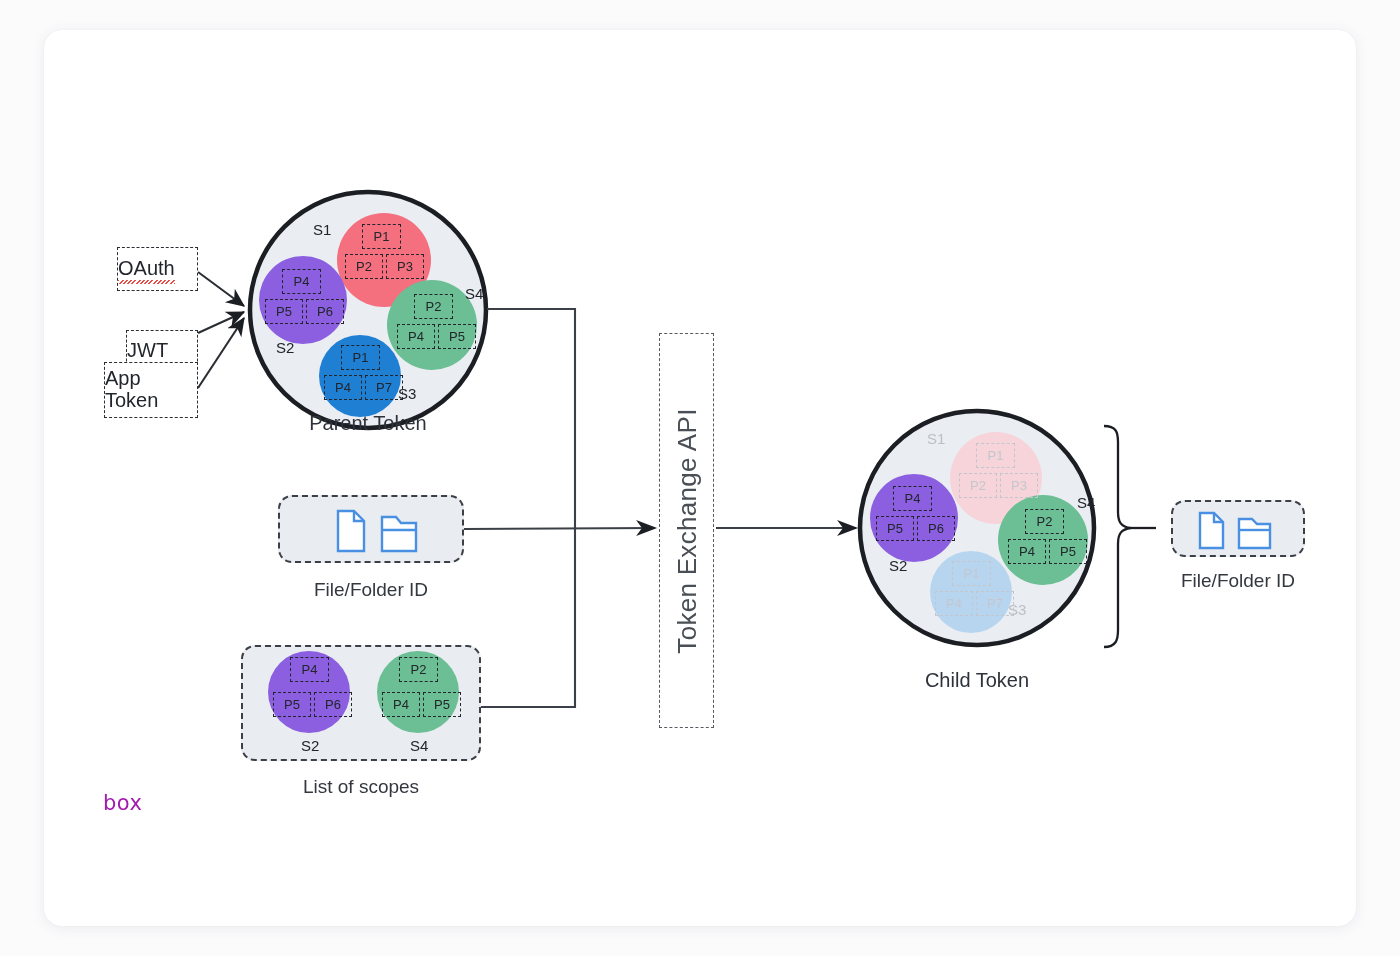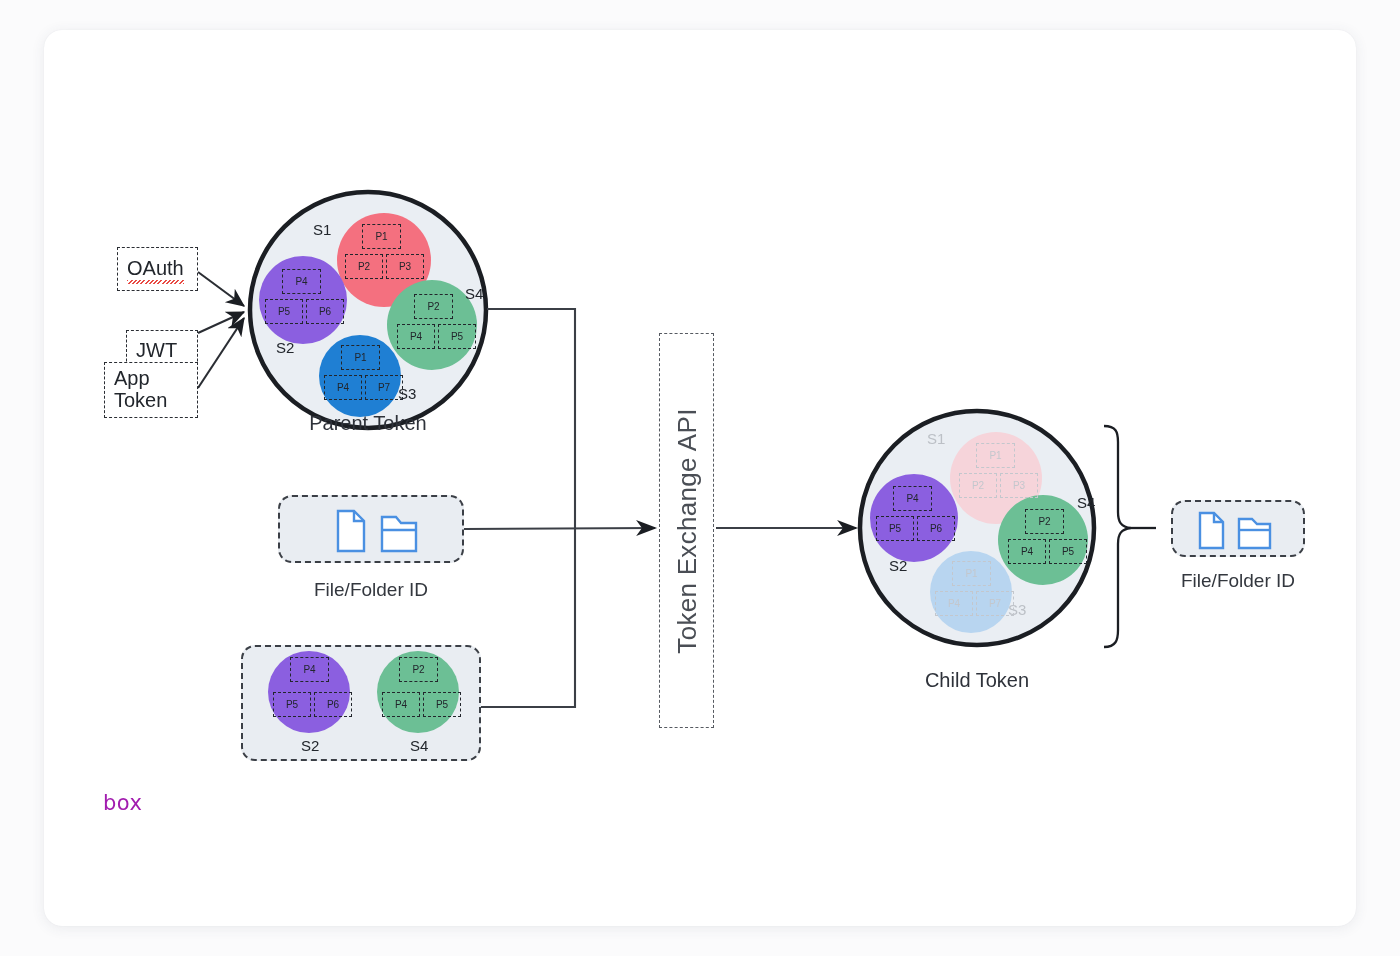--- a/index.html
+++ b/index.html
@@ -35,21 +35,20 @@
     overflow: visible;
   }
   
   .tokenbox {
     position: absolute;
     border: 1.6px dashed #2a2d33;
     background: #ffffff;
     display: flex;
     align-items: center;
     justify-content: flex-start;
-    padding-left: 9px;
     box-sizing: border-box;
     font-size: 20px;
     color: #22262c;
     line-height: 1.08;
   }
   .spellerr {
     display: inline-block;
     position: relative;
   }
   .spellerr::after {
@@ -108,21 +107,21 @@
     color: #22262c;
   }
   .scope-label.muted { color: #bcc0c6; }
   .perm {
     position: absolute;
     border: 1.7px dashed #22262c;
     box-sizing: border-box;
     display: flex;
     align-items: center;
     justify-content: center;
-    font-size: 10px;
+    font-size: 13px;
     color: #22262c;
     background: transparent;
   }
   .perm.muted { border-color: #c3c7cd; color: #c3c7cd; }
   .tokencircle-cap {
     position: absolute;
     font-size: 20px;
     color: #2e323a;
     text-align: center;
   }
@@ -250,20 +249,21 @@
   <div class="perm" style="left:290px; top:657px; width:39px; height:25px;">P4</div>
   <div class="perm" style="left:273px; top:692px; width:38px; height:25px;">P5</div>
   <div class="perm" style="left:314px; top:692px; width:38px; height:25px;">P6</div>
   <div class="scope-label" style="left:301px; top:737px;">S2</div>
 
   <div class="perm" style="left:399px; top:657px; width:39px; height:25px;">P2</div>
   <div class="perm" style="left:382px; top:692px; width:38px; height:25px;">P4</div>
   <div class="perm" style="left:423px; top:692px; width:38px; height:25px;">P5</div>
   <div class="scope-label" style="left:410px; top:737px;">S4</div>
 
+  <div class="caption" style="left:241px; top:775px; width:240px;">List of scopes</div>
 
   <div class="apibox" style="left:659px; top:333px; width:55px; height:395px;">
     <span class="vtext">Token Exchange API</span>
   </div>
 
   <div class="scope-label muted" style="left:927px; top:430px;">S1</div>
   <div class="perm muted" style="left:976px; top:443px; width:39px; height:25px;">P1</div>
   <div class="perm muted" style="left:959px; top:473px; width:38px; height:25px;">P2</div>
   <div class="perm muted" style="left:1000px; top:473px; width:38px; height:25px;">P3</div>
 

